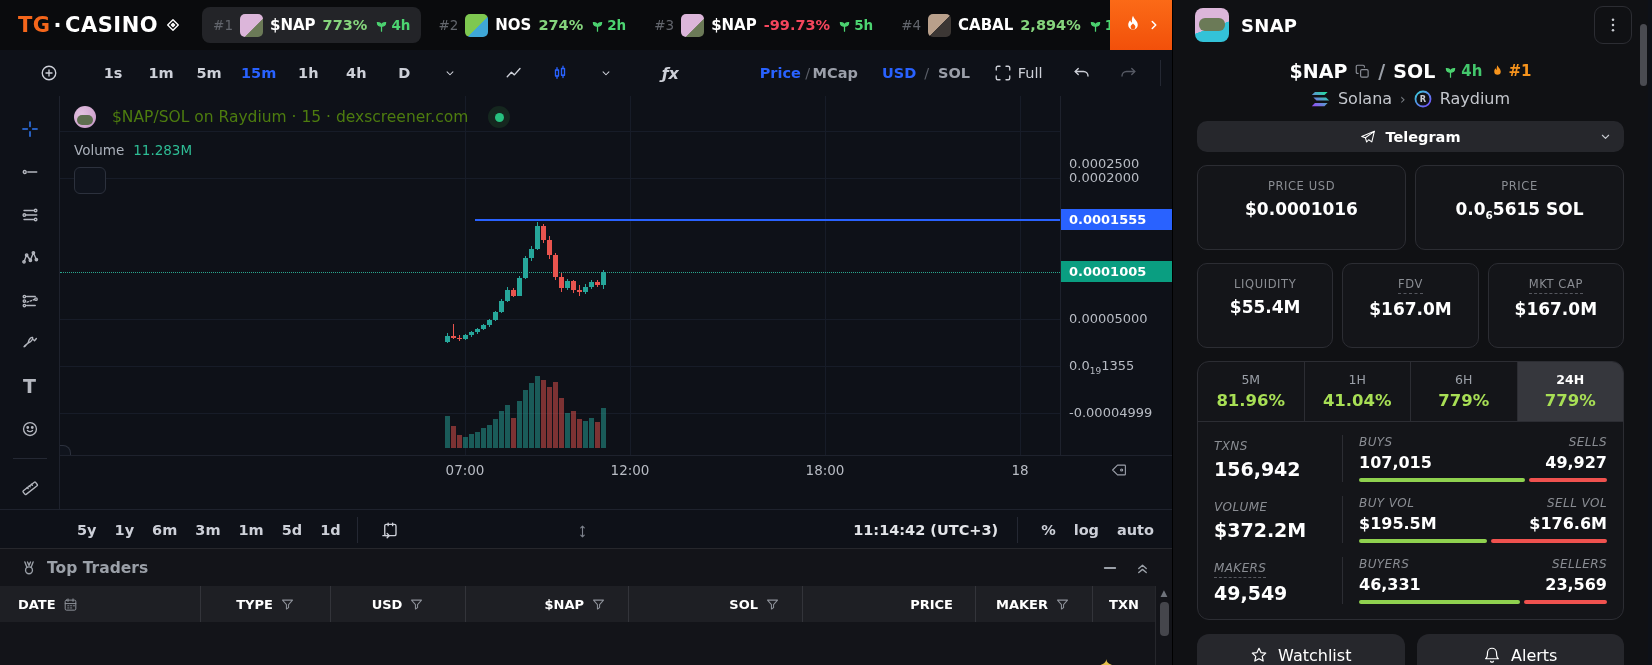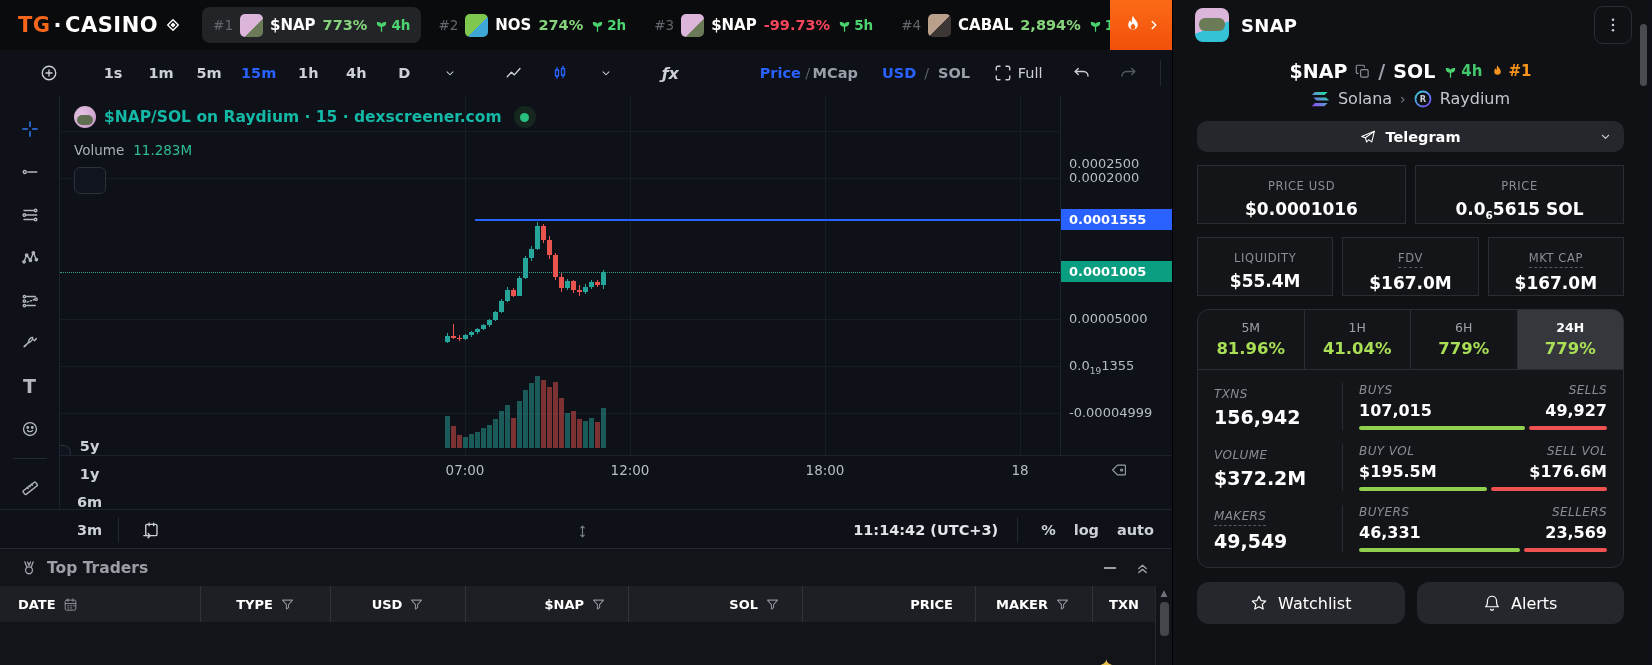--- a/index.html
+++ b/index.html
@@ -44,21 +44,21 @@
   #tools .t-label{font-size:19px;font-weight:bold;color:#b4b7bf;}
 
   
   #plot{position:absolute;left:60px;top:96px;width:1000px;height:359px;overflow:hidden;background:#0e1118;}
   .hgrid{position:absolute;left:0;width:100%;height:1px;background:#171c28;}
   .vgrid{position:absolute;top:0;width:1px;height:100%;background:#171c28;}
   .candle-wick,.candle-body,.vol-bar{position:absolute;}
   #blue-line{position:absolute;height:2px;background:#2962ff;}
   #green-dotted{position:absolute;height:0;border-top:1px dotted #2aa58c;width:100%;}
   #legend{position:absolute;left:14px;top:10px;z-index:5;}
-  #legend-title-row{display:flex;align-items:center;gap:8px;font-size:15.5px;color:#14b8a6;font-weight:700;}
+  #legend-title-row{display:flex;align-items:center;gap:16px;font-size:15.5px;color:#4d7c0f;font-weight:400;}
   #pair-avatar{width:22px;height:22px;border-radius:50%;background:radial-gradient(circle at 35% 35%,#e3c2e0,#d3a9d2 60%,#b98bbb);position:relative;overflow:hidden;}
   #pair-avatar:after{content:"";position:absolute;left:3px;top:9px;width:16px;height:10px;border-radius:5px;background:#5f6f50;}
   #status-dot{width:22px;height:22px;border-radius:50%;background:#15271f;display:flex;align-items:center;justify-content:center;margin-left:4px;}
   #status-dot i{width:9px;height:9px;border-radius:50%;background:#27c07f;}
   #ohlc-row{display:flex;align-items:center;gap:9px;margin-top:7px;font-size:13.5px;}
   #vol-row{display:flex;align-items:center;gap:9px;margin-top:7px;font-size:13.5px;}
   #vol-row .k{color:#aab0ba;} #vol-row .v{color:#2ebd95;}
   #legend-collapse{margin-top:9px;width:30px;height:25px;border:1px solid #2c313d;border-radius:6px;background:#10141d;
      display:flex;align-items:center;justify-content:center;color:#aab0ba;cursor:pointer;}
   #pane-collapse{position:absolute;left:-6px;top:349px;width:16px;height:30px;border:1px solid #2c313d;border-left:none;border-radius:0 8px 8px 0;background:#10141d;display:flex;align-items:center;justify-content:center;color:#8d929c;z-index:6;cursor:pointer;}
@@ -71,21 +71,21 @@
   .plabel.blue{background:#2962ff;} .plabel.green{background:#0a9e81;}
 
   
   #time-axis{position:absolute;left:60px;top:455px;width:1112px;height:30px;border-top:1px solid #1e222d;background:#0e1118;color:#b8bcc4;font-size:13.5px;}
   .ttick{position:absolute;top:6px;transform:translateX(-50%);}
   #axis-tag{position:absolute;right:44px;top:5px;color:#9b9fa9;}
 
   
   #bottom-toolbar{position:absolute;left:0;top:509px;width:1172px;height:39px;border-top:1px solid #1e222d;background:#0e1118;
      display:flex;align-items:center;font-size:14.5px;color:#cdd0d8;}
-  #ranges{display:flex;align-items:center;gap:4px;padding-left:70px;font-weight:bold;flex-direction:column;}
+  #ranges{display:flex;align-items:center;gap:4px;padding-left:70px;font-weight:bold;}
   .rng{padding:4px 7px;border-radius:5px;cursor:pointer;}
   #bt-right{margin-left:auto;display:flex;align-items:center;gap:10px;padding-right:14px;font-weight:bold;}
   #clock{font-weight:bold;color:#e3e5e9;}
   .scale-btn{color:#cdd0d8;cursor:pointer;padding:3px 4px;}
   #drag-handle{position:absolute;left:575px;top:524px;color:#7d828c;z-index:8;cursor:row-resize;}
 
   
   #tx-panel{position:absolute;left:0;top:548px;width:1172px;height:117px;background:#131419;border-top:1px solid #26272c;}
   #tx-tabs{height:37px;display:flex;align-items:center;position:relative;}
   .tx-tab{display:flex;align-items:center;gap:9px;height:100%;padding:0 20px;cursor:pointer;font-size:15.5px;font-weight:bold;}
@@ -116,21 +116,21 @@
   #pair-line .copy{color:#8d9199;}
   #pair-line .slash2{color:#9ba0a8;font-weight:bold;}
   #pair-line .age{color:#43c76c;font-size:15px;display:flex;align-items:center;gap:3px;}
   #pair-line .rank{color:#f7941d;font-size:15px;display:flex;align-items:center;gap:3px;font-weight:bold;}
   #chain-line{display:flex;align-items:center;justify-content:center;gap:8px;margin-top:7px;font-size:16px;color:#c4c7cd;}
   #chain-line .gt{color:#7c8087;font-size:14px;}
   #tg-btn{margin-top:13px;height:31px;background:#26272c;border-radius:10px;display:flex;align-items:center;justify-content:center;gap:9px;
      color:#fff;font-weight:bold;font-size:14.5px;position:relative;cursor:pointer;}
   #tg-btn .chev{position:absolute;right:11px;color:#c9ccd2;}
   .cards{display:flex;gap:9px;margin-top:13px;}
-  .card{flex:1;border:1px solid #2c2d33;border-radius:0;padding:9px 6px 2px;text-align:center;background:#141519;}
+  .card{flex:1;border:1px solid #2c2d33;border-radius:10px;padding:9px 6px 28px;text-align:center;background:#141519;}
   .card .lab{font-size:11.5px;color:#8a8d93;letter-spacing:.6px;}
   .card .lab.dashed{display:inline-block;border-bottom:1px dashed #55575e;padding-bottom:2px;}
   .card .val{margin-top:5px;font-size:17px;font-weight:bold;color:#fff;white-space:nowrap;}
   .card .val sub{font-size:10.5px;}
   #tf-stats{margin-top:13px;border:1px solid #2c2d33;border-radius:12px;background:#141519;overflow:hidden;}
   #tf-tabs{display:flex;border-bottom:1px solid #2c2d33;}
   .tf{flex:1;text-align:center;padding:10px 0 11px;border-left:1px solid #2c2d33;cursor:pointer;}
   .tf:first-child{border-left:none;}
   .tf .l{font-size:12.5px;color:#9ba0a8;}
   .tf.active{background:#36373d;} .tf.active .l{color:#fff;font-weight:bold;}

